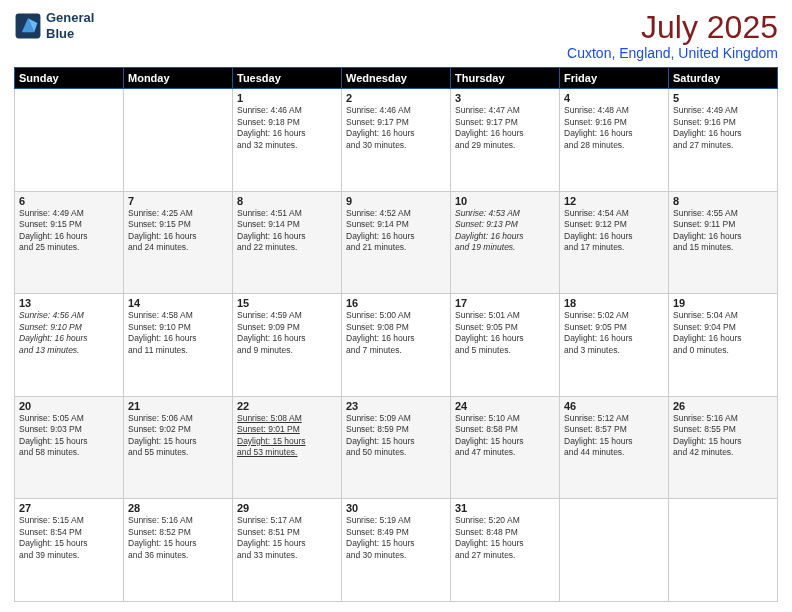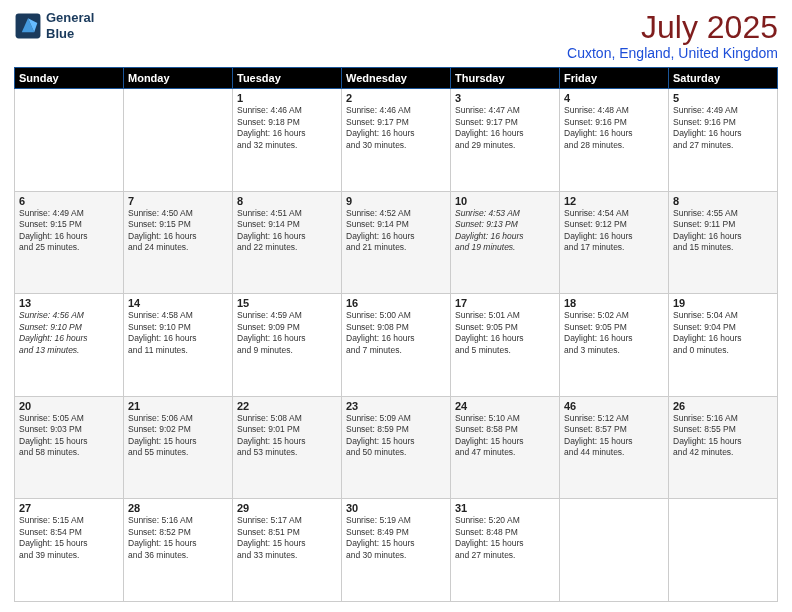--- a/index.html
+++ b/index.html
@@ -177,21 +177,21 @@
         <tr>
           <td>
             <span class="day-number">6</span>
             <div class="cell-info" style="white-space: pre-line;">Sunrise: 4:49 AM
 Sunset: 9:15 PM
 Daylight: 16 hours
 and 25 minutes.</div>
           </td>
           <td>
             <span class="day-number">7</span>
-            <div class="cell-info" style="white-space: pre-line;">Sunrise: 4:50 AM
+            <div class="cell-info" style="white-space: pre-line;">Sunrise: 4:25 AM
 Sunset: 9:15 PM
 Daylight: 16 hours
 and 24 minutes.</div>
           </td>
           <td>
             <span class="day-number">8</span>
             <div class="cell-info" style="white-space: pre-line;">Sunrise: 4:51 AM
 Sunset: 9:14 PM
 Daylight: 16 hours
 and 22 minutes.</div>
@@ -286,21 +286,21 @@
           </td>
           <td>
             <span class="day-number">21</span>
             <div class="cell-info" style="white-space: pre-line;">Sunrise: 5:06 AM
 Sunset: 9:02 PM
 Daylight: 15 hours
 and 55 minutes.</div>
           </td>
           <td>
             <span class="day-number">22</span>
-            <div class="cell-info" style="white-space: pre-line;">Sunrise: 5:08 AM
+            <div class="cell-info" style="white-space: pre-line; text-decoration: underline;">Sunrise: 5:08 AM
 Sunset: 9:01 PM
 Daylight: 15 hours
 and 53 minutes.</div>
           </td>
           <td>
             <span class="day-number">23</span>
             <div class="cell-info" style="white-space: pre-line;">Sunrise: 5:09 AM
 Sunset: 8:59 PM
 Daylight: 15 hours
 and 50 minutes.</div>

